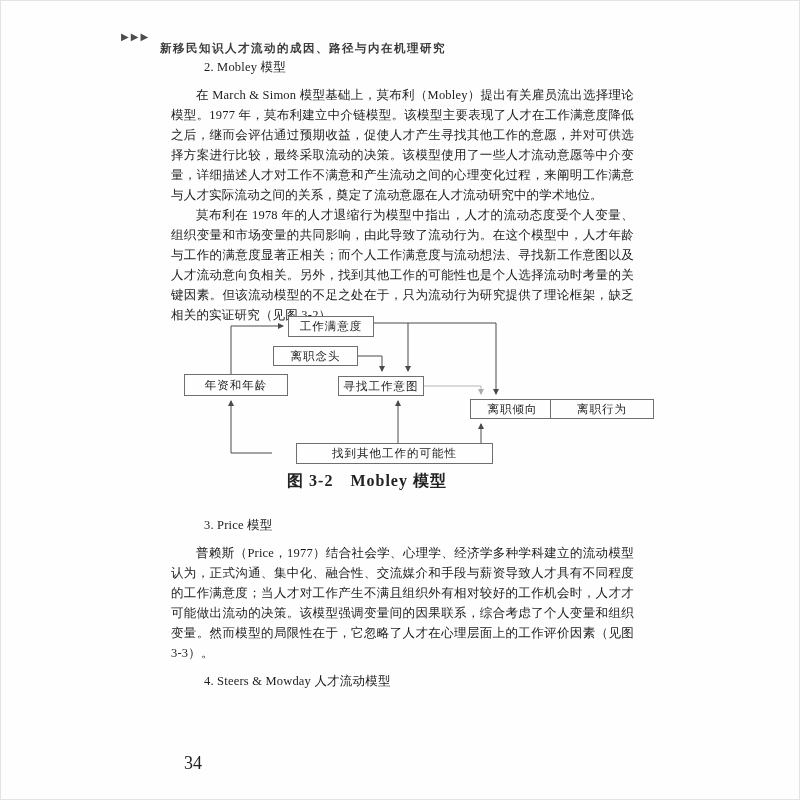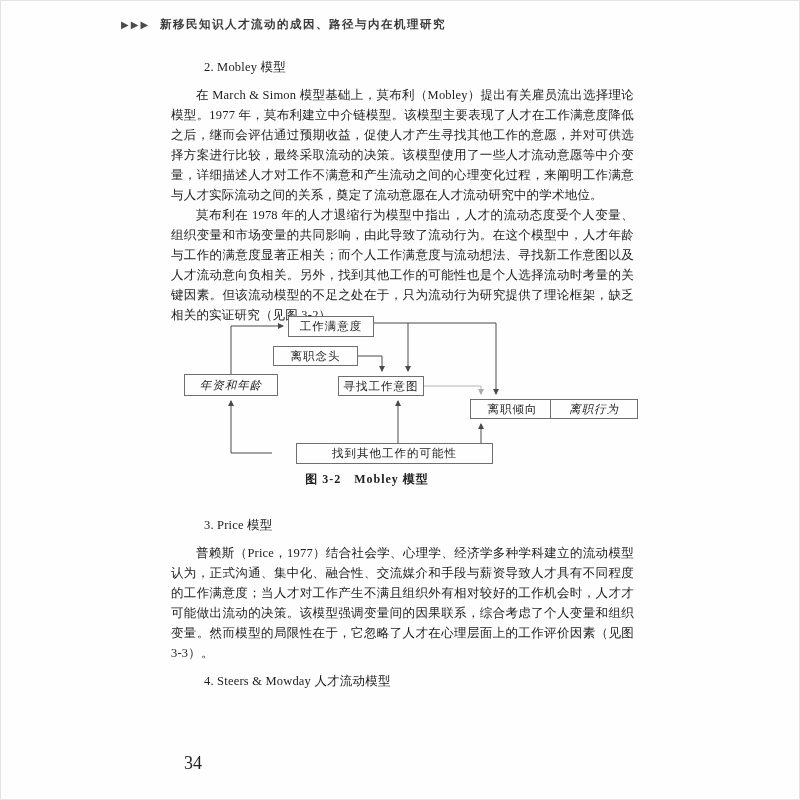--- a/index.html
+++ b/index.html
@@ -16,21 +16,21 @@
   
   .running-header{
     position:absolute;left:120px;top:16px;width:520px;
     display:flex;align-items:center;gap:10px;
     font-family:"Liberation Sans", sans-serif;
   }
   .hdr-arrows{
     font-size:10px;color:#4c4c4c;letter-spacing:2px;line-height:14px;
   }
   .hdr-title{
-    font-size:11.5px;font-weight:bold;color:#3a3a3a;letter-spacing:1.5px;
+    font-size:11.5px;font-weight:bold;color:#3a3a3a;letter-spacing:1.5px;margin-top:24px;
   }
   
   .textblock{
     position:absolute;left:170px;width:463px;
     font-size:12.5px;line-height:20px;text-align:justify;
     letter-spacing:0.2px;color:#1c1c1c;
   }
   #text-top{top:48px;}
   #text-bottom{top:506px;}
   .textblock p{margin:0;text-indent:2em;}
@@ -44,21 +44,21 @@
     border:1px solid #6f6f6f;
     background:#fefefe;
     box-sizing:border-box;
     display:flex;align-items:center;justify-content:center;
     font-size:11.5px;letter-spacing:1px;color:#222;
     white-space:nowrap;
   }
   .fig-svg{position:absolute;left:0;top:0;}
   .fig-caption{
     position:absolute;left:170px;top:470px;width:392px;
-    text-align:center;font-size:12px;font-weight:bold;
+    text-align:center;font-size:16px;font-weight:bold;
     letter-spacing:1px;color:#222;
     font-family:"Liberation Serif", serif;
   }
   .page-number{
     position:absolute;left:183px;top:752px;
     font-size:18px;color:#222;
     font-family:"Liberation Serif", serif;
   }
 </style>
 </head>
@@ -96,24 +96,24 @@
         <polyline points="227,130 227,88" marker-end="url(#arr)"></polyline>
         <polyline points="101,140 60,140 60,88" marker-end="url(#arr)"></polyline>
         <polyline points="298,140 310,140 310,111" marker-end="url(#arr)"></polyline>
       </g>
       <g stroke="#b5b5b5" stroke-width="1" fill="none">
         <polyline points="253,73 310,73 310,81" marker-end="url(#arr-light)"></polyline>
       </g>
     </svg>
     <div class="fig-box" style="left:117px;top:3px;width:86px;height:21px;">工作满意度</div>
     <div class="fig-box" style="left:102px;top:33px;width:85px;height:20px;">离职念头</div>
-    <div class="fig-box" style="left:13px;top:61px;width:94px;height:22px;font-style:italic;">年资和年龄</div>
+    <div class="fig-box" style="left:13px;top:61px;width:104px;height:22px;">年资和年龄</div>
     <div class="fig-box" style="left:167px;top:63px;width:86px;height:20px;">寻找工作意图</div>
     <div class="fig-box" style="left:268px;top:86px;width:85px;height:20px;margin-left:31px;">离职倾向</div>
-    <div class="fig-box" style="left:379px;top:86px;width:88px;height:20px;font-style:italic;">离职行为</div>
+    <div class="fig-box" style="left:379px;top:86px;width:104px;height:20px;">离职行为</div>
     <div class="fig-box" style="left:101px;top:130px;width:197px;height:21px;margin-left:24px;">找到其他工作的可能性</div>
   </div>
 
   <div class="fig-caption">图 3-2　Mobley 模型</div>
 
   <div class="textblock" id="text-bottom">
     <h4>3. Price 模型</h4>
     <p>普赖斯（Price，1977）结合社会学、心理学、经济学多种学科建立的流动模型认为，正式沟通、集中化、融合性、交流媒介和手段与薪资导致人才具有不同程度的工作满意度；当人才对工作产生不满且组织外有相对较好的工作机会时，人才才可能做出流动的决策。该模型强调变量间的因果联系，综合考虑了个人变量和组织变量。然而模型的局限性在于，它忽略了人才在心理层面上的工作评价因素（见图 3-3）。</p>
     <h4>4. Steers &amp; Mowday 人才流动模型</h4>
   </div>

